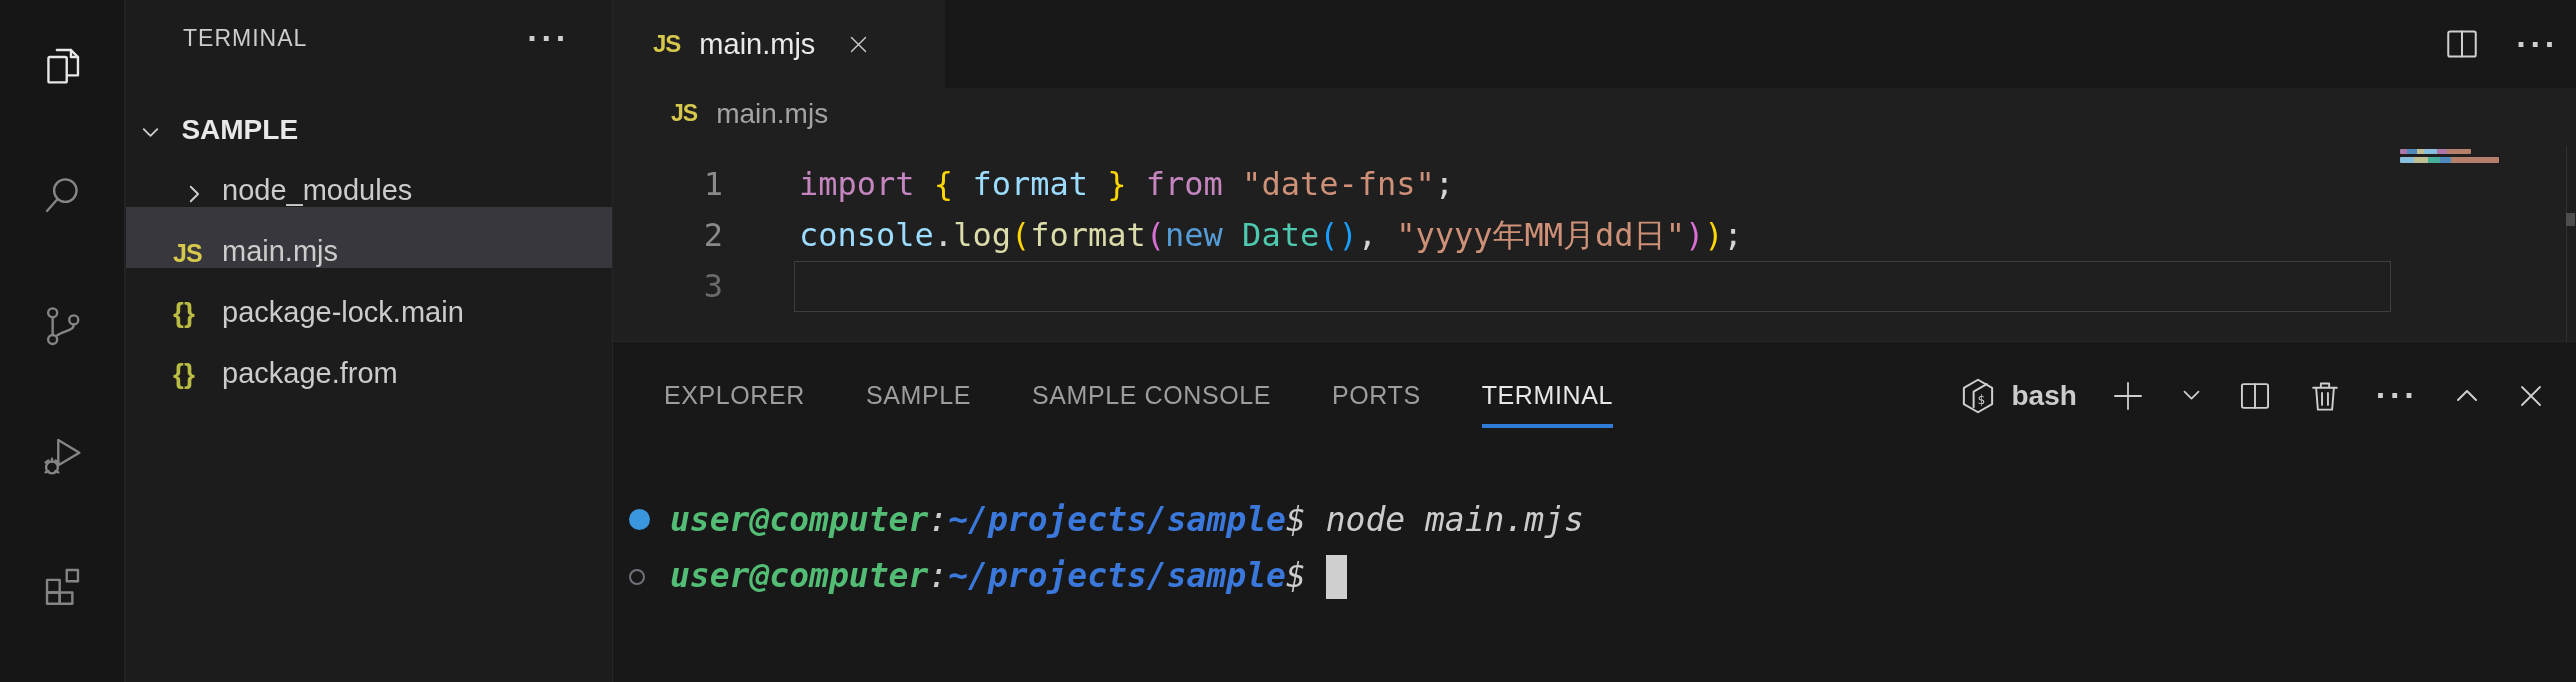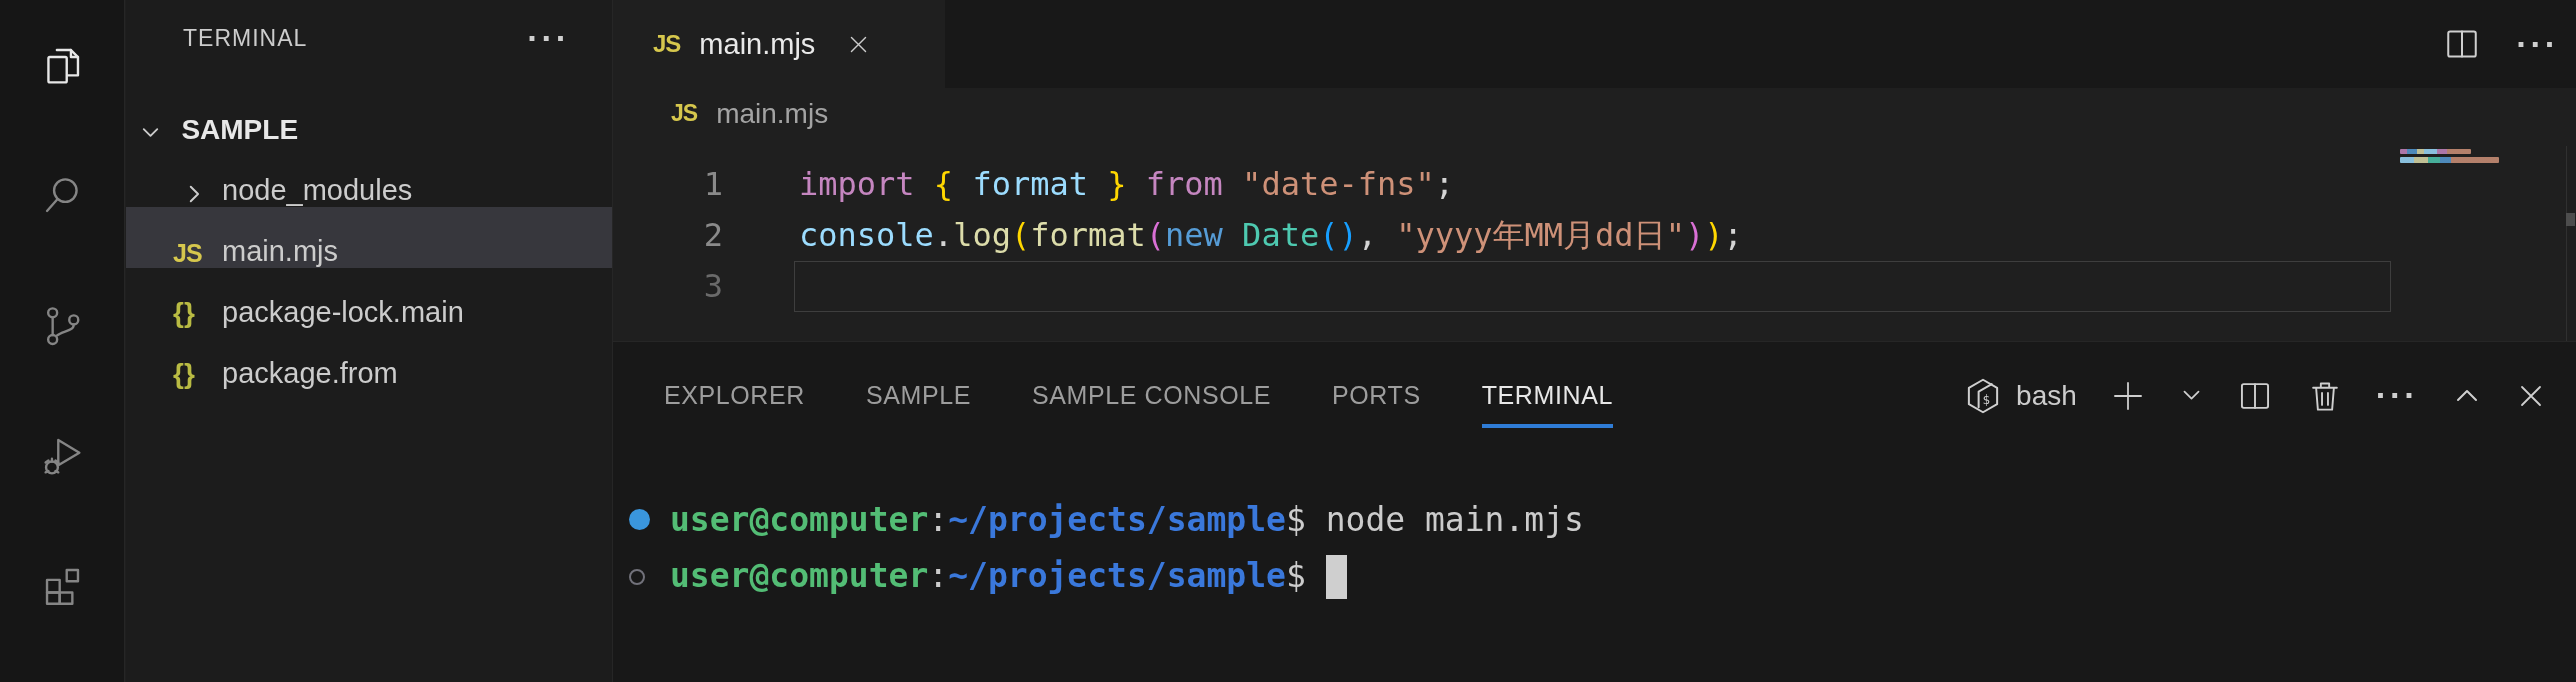--- a/index.html
+++ b/index.html
@@ -60,24 +60,24 @@
   
   #panel { position:absolute; left:0; top:341px; width:1964px; height:341px; background:#181818; border-top:1.9px solid #262626; }
   #panel-header { height:107px; display:flex; align-items:center; padding-left:51px; position:relative; }
   .panel-tab { height:107px; display:flex; align-items:center; margin-right:61px; font-size:25px; letter-spacing:0.6px; color:#9d9d9d; position:relative; cursor:pointer; }
   .panel-tab.active { color:#e7e7e7; }
   .panel-tab.active::after { content:''; position:absolute; left:0; right:0; bottom:21px; height:3.8px; background:#2f7cd6; }
   #panel-actions { position:absolute; right:30.5px; top:0; height:107px; display:flex; align-items:center; gap:32px; }
   #panel-actions svg { cursor:pointer; }
   #shell-badge { display:flex; align-items:center; gap:13.3px; cursor:pointer; }
   #shell-badge svg { width:40px; height:40px; stroke-width:1.6; }
-  #shell-label { font-size:28px; color:#cccccc; }
-
-  
-  #terminal { margin-top:42px; cursor:text; }
+  #shell-label { font-size:28px; color:#cccccc;font-weight:bold; }
+
+  
+  #terminal { margin-top:42px; cursor:text;font-style:italic; }
   .term-row { height:57px; display:flex; align-items:center; font-family:"DejaVu Sans Mono", monospace; font-size:33px; white-space:pre; }
   .term-gutter { width:57px; display:flex; align-items:center; padding-left:16px; }
   .g-dot { width:21px; height:21px; border-radius:50%; background:#3a96dd; }
   .g-circle { width:16px; height:16px; border-radius:50%; border:2.9px solid #71717a; }
   .cursor-block { display:inline-block; width:21px; height:44px; background:#cfcfcf; vertical-align:middle; }
 </style>
 </head>
 <body>
 
 <div id="activity-bar">

